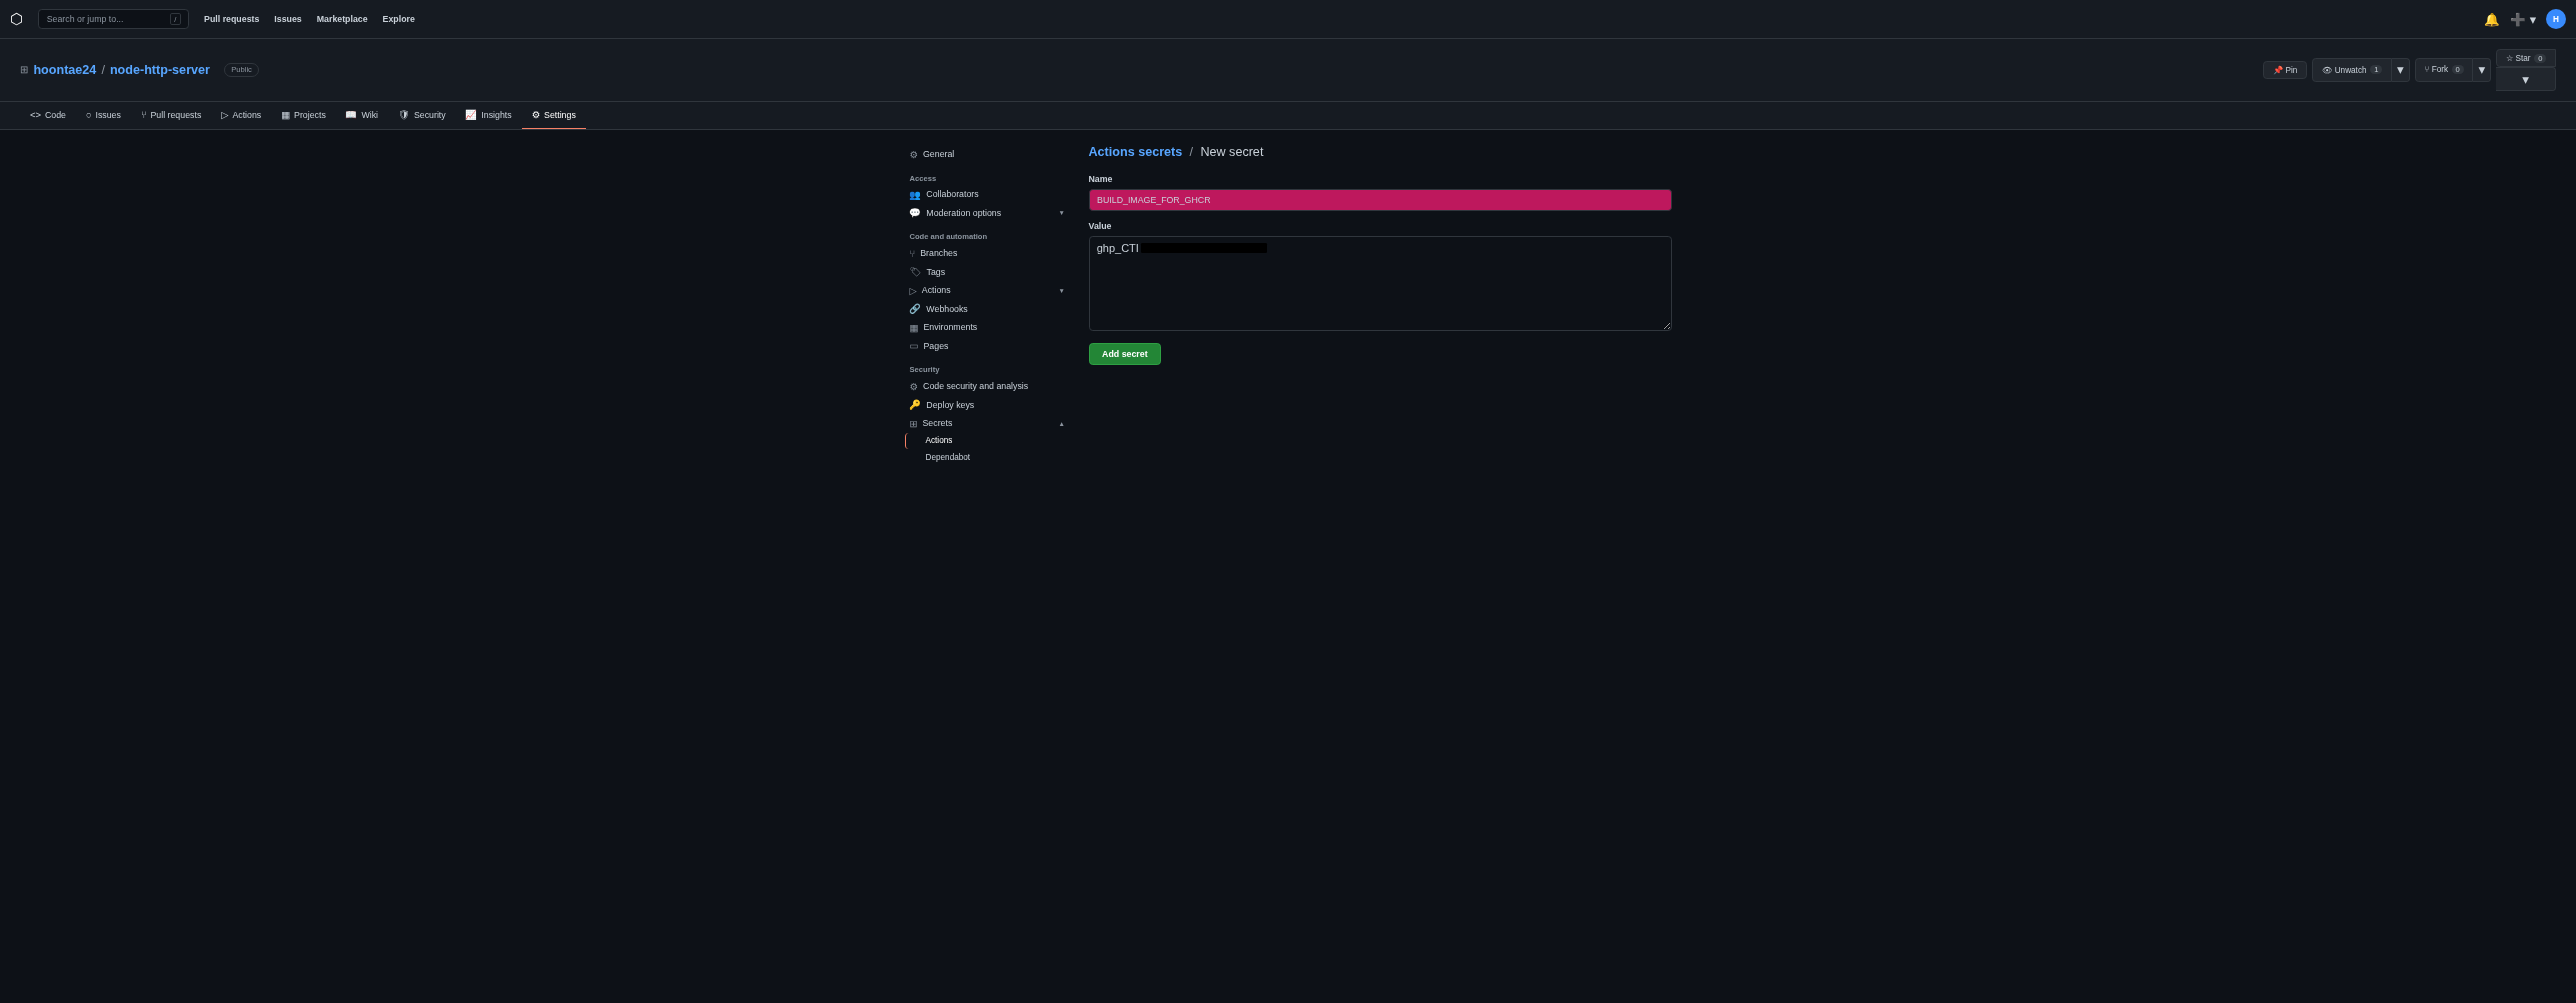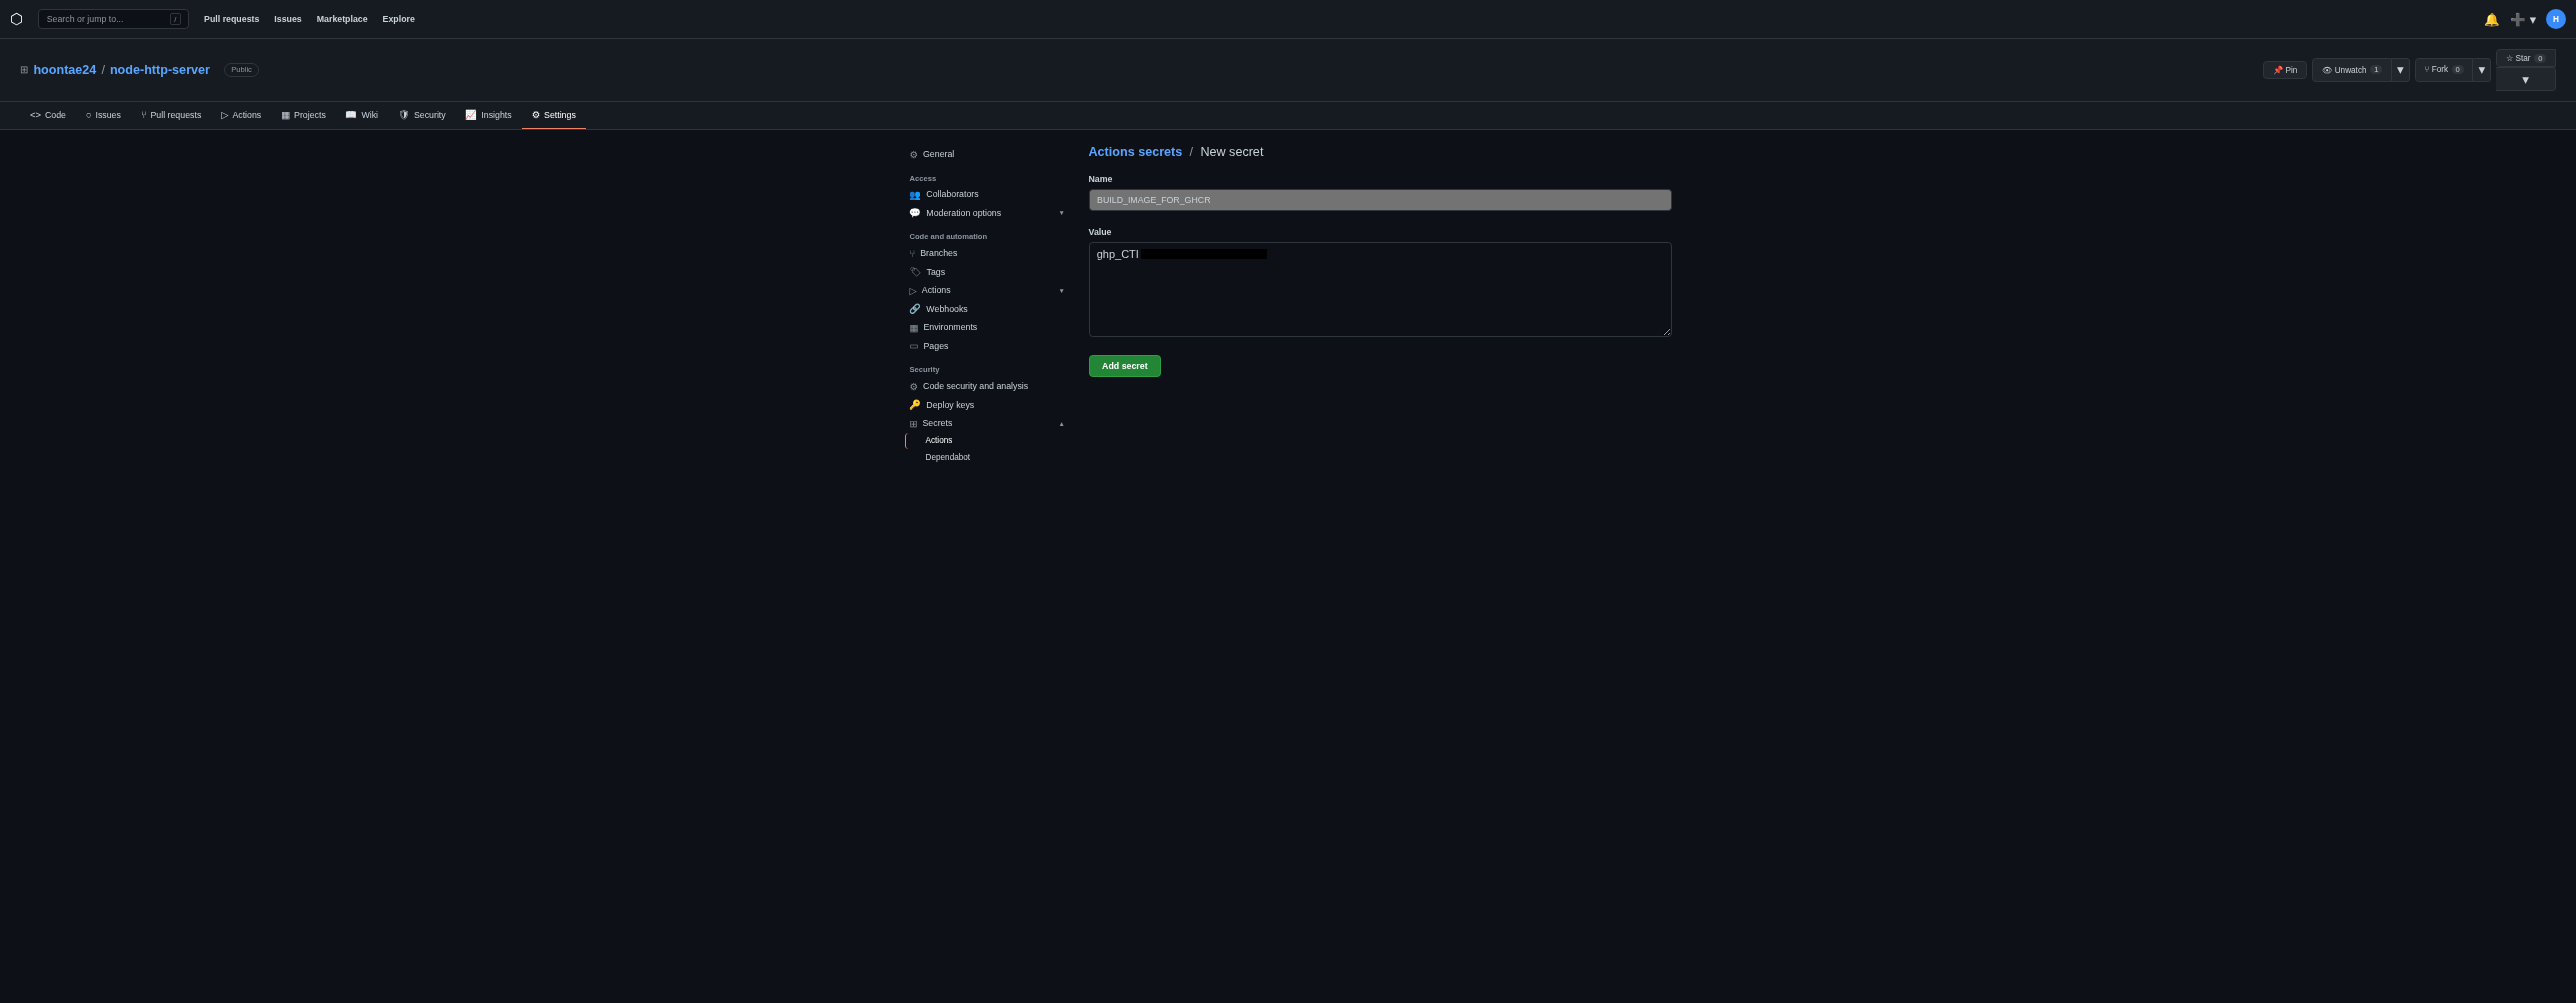--- a/index.html
+++ b/index.html
@@ -258,32 +258,32 @@
       color: #c9d1d9;
     }
     .breadcrumb-link {
       color: #58a6ff;
       text-decoration: none;
       font-weight: bold;
     }
     .breadcrumb-sep { color: #8b949e; margin: 0 3.8px; }
 
     .form-group {
-      margin-bottom: 16px;
+      margin-bottom: 10px;
     }
     .form-label {
       display: block;
       font-weight: 600;
       margin-bottom: 5px;
       font-size: 8.8px;
       color: #c9d1d9;
     }
     .form-input {
       width: 100%;
-      background-color: #737373;
+      background-color: #be185d;
       border: 0.6px solid #30363d;
       border-radius: 3.8px;
       color: #c9d1d9;
       font-size: 8.8px;
       padding: 5px 7.6px;
       outline: none;
     }
     .form-textarea {
       width: 100%;
       background-color: #0d1117;

